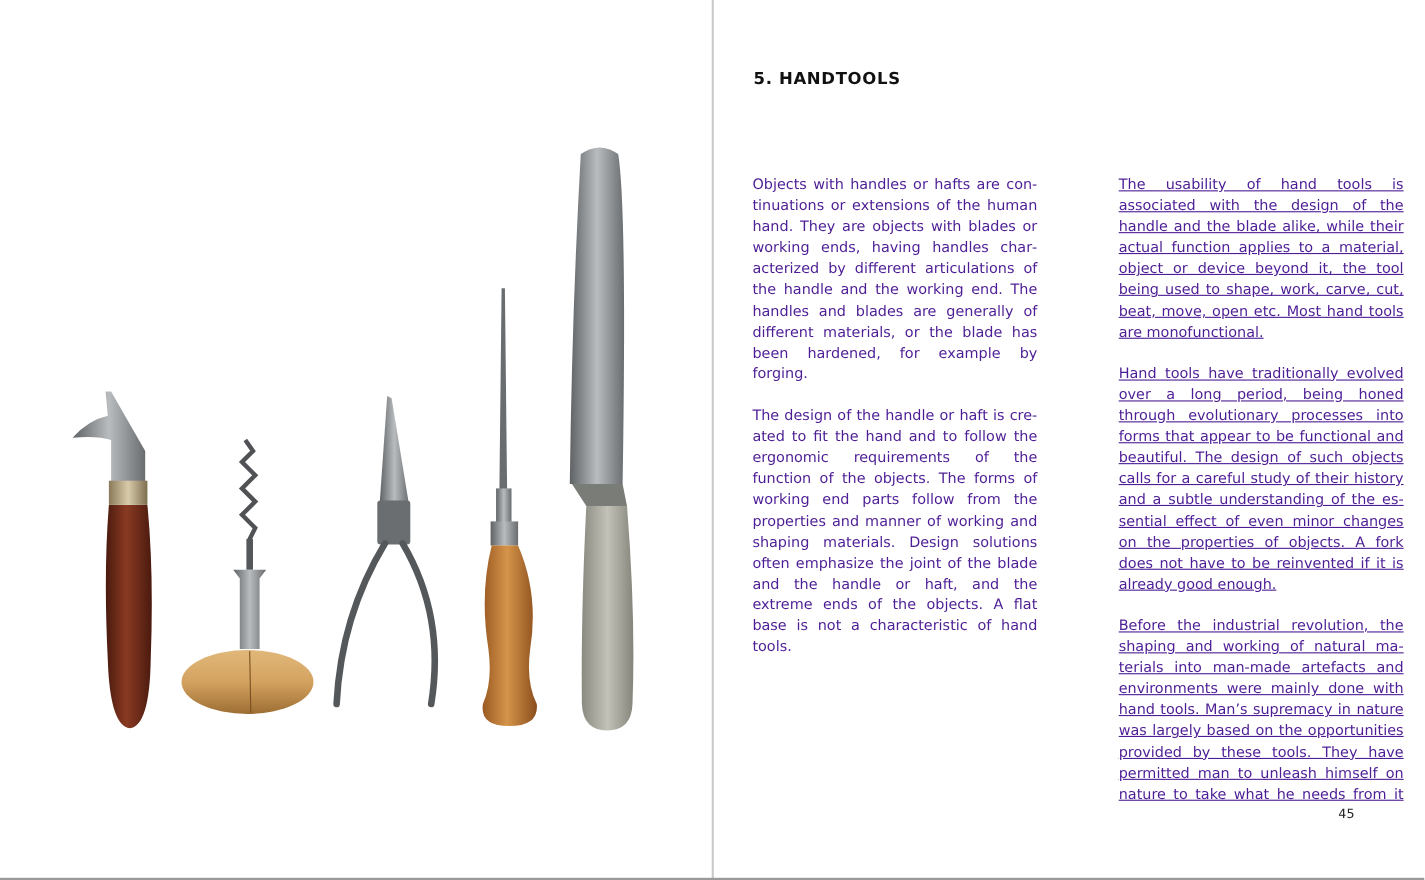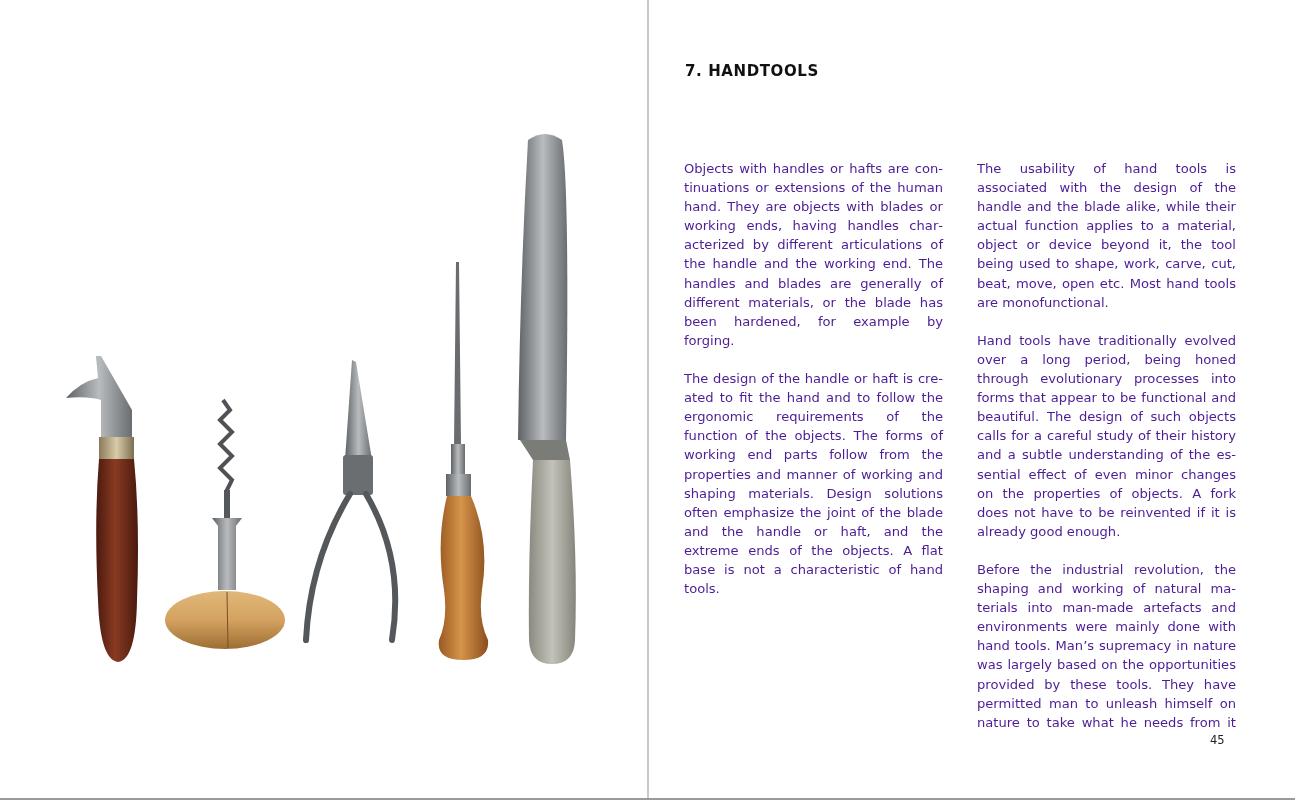--- a/index.html
+++ b/index.html
@@ -5,25 +5,25 @@
   html, body { margin:0; padding:0; }
   body { width:1295px; height:800px; position:relative; overflow:hidden; background:#ffffff; font-family:"DejaVu Sans", "Liberation Sans", sans-serif; color:#1a1a1a; }
   .page-left { position:absolute; left:0; top:0; width:647px; height:798px; background:#ffffff; }
   .gutter { position:absolute; left:647px; top:0; width:2px; height:800px; background:#c9c9c9; }
   .page-right { position:absolute; left:649px; top:0; width:646px; height:798px; background:#ffffff; }
   .bottom-edge { position:absolute; left:0; top:798px; width:1295px; height:2px; background:#9a9a9a; }
   .photo { position:absolute; left:40px; top:120px; width:580px; height:580px; }
   .chapter-title { position:absolute; left:685px; top:62px; font-size:15px; font-weight:bold; letter-spacing:0.6px; color:#111; }
   .col { position:absolute; top:159px; width:259px; font-size:13.1px; line-height:19.1px; text-align:justify; color:#4c1d95; }
   .col.c1 { left:684px; }
-  .col.c2 { left:977px; }
+  .col.c2 { left:1017px;text-decoration:underline; }
   .col p { margin:0 0 19.1px 0; hyphens:manual; }
   .col p:last-child { margin-bottom:4px; }
   .col.c2 p.last { text-align-last:justify; }
-  .page-number { position:absolute; left:1210px; top:733px; width:28px; text-align:left; font-size:11.5px; color:#222; }
+  .page-number { position:absolute; left:1210px; top:733px; width:28px; text-align:center; font-size:11.5px; color:#222; }
 </style>
 </head>
 <body>
 
 <div class="page-left">
   <svg class="photo" viewBox="40 120 580 580" width="580" height="580">
     <defs>
       <linearGradient id="darkwood" x1="0" x2="1" y1="0" y2="0">
         <stop offset="0" stop-color="#4a1a0e"></stop>
           <stop offset="0.45" stop-color="#8a3a22"></stop>
@@ -89,21 +89,21 @@
       <path d="M520 440 L566 440 L570 460 L533 460 Z" fill="#7a7c78"></path>
       <path d="M533 460 L570 460 Q578 560 575 640 Q574 664 552 664 Q530 664 529 640 Q528 560 533 460 Z" fill="url(#pewter)"></path>
     </g>
   </svg>
 </div>
 
 <div class="gutter"></div>
 
 <div class="page-right"></div>
 
-<div class="chapter-title">7.  HANDTOOLS</div>
+<div class="chapter-title">5.  HANDTOOLS</div>
 
 <div class="col c1">
   <p>Objects with handles or hafts are con­tinuations or extensions of the human hand. They are objects with blades or working ends, having handles char­acterized by different articulations of the handle and the working end.  The handles and blades are generally of dif­ferent materials, or the blade has been hardened, for example by forging.</p>
   <p>The design of the handle or haft is cre­ated to fit the hand and to follow the ergonomic requirements of the function of the objects. The forms of working end parts follow from the properties and manner of working and shaping materials. Design solutions often em­phasize the joint of the blade and the handle or haft, and the extreme ends of the objects. A flat base is not a charac­teristic of hand tools.</p>
 </div>
 
 <div class="col c2">
   <p>The usability of hand tools is associated with the design of the handle and  the blade alike, while their actual function applies to a material, object or device beyond it, the tool being used to shape, work, carve, cut, beat, move, open etc. Most hand tools are monofunctional.</p>
   <p>Hand tools have traditionally evolved over a long period, being honed through evolutionary processes into forms that appear to be functional and beautiful. The design of such objects calls for a careful study of their history and a subtle understanding of the es­sential effect of even minor changes on the properties of objects. A fork does not have to be reinvented if it is already good enough.</p>
   <p class="last">Before the industrial revolution, the shaping and working of natural ma­terials into man-made artefacts and environments were mainly done with hand tools. Man’s supremacy in nature was largely based on the opportuni­ties provided by these tools. They have permitted man to unleash himself on nature to take what he needs from it</p>

